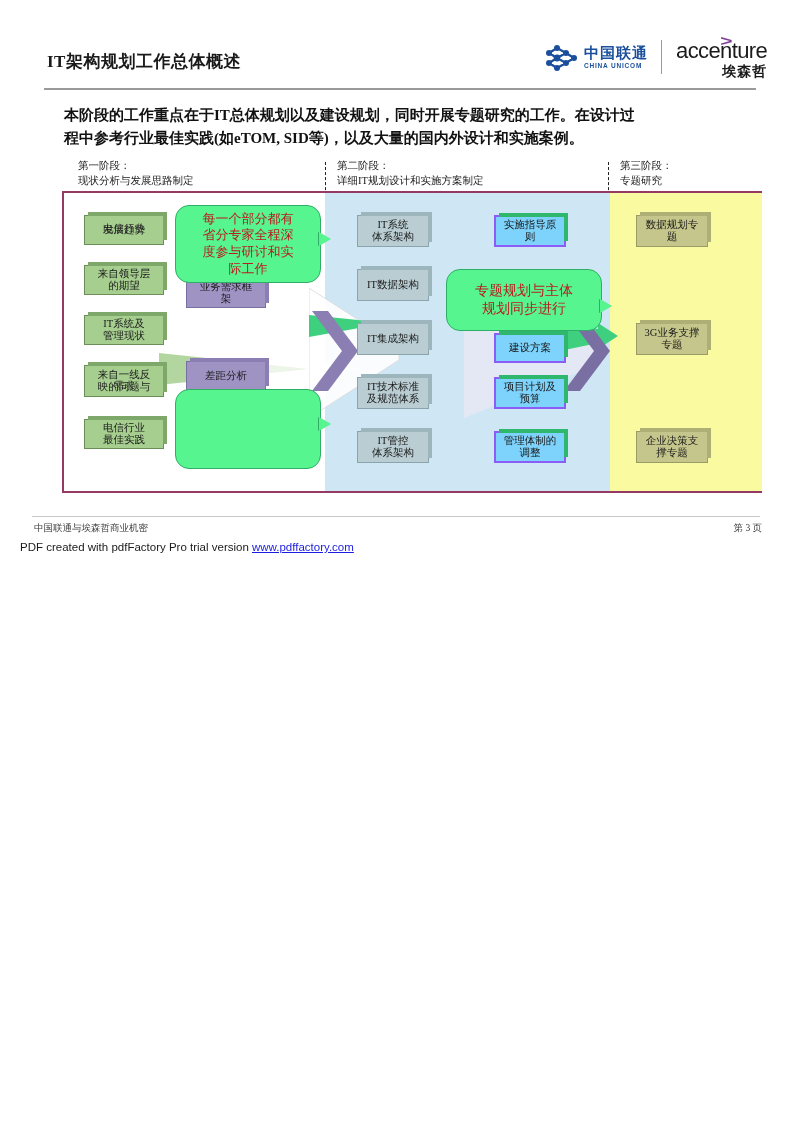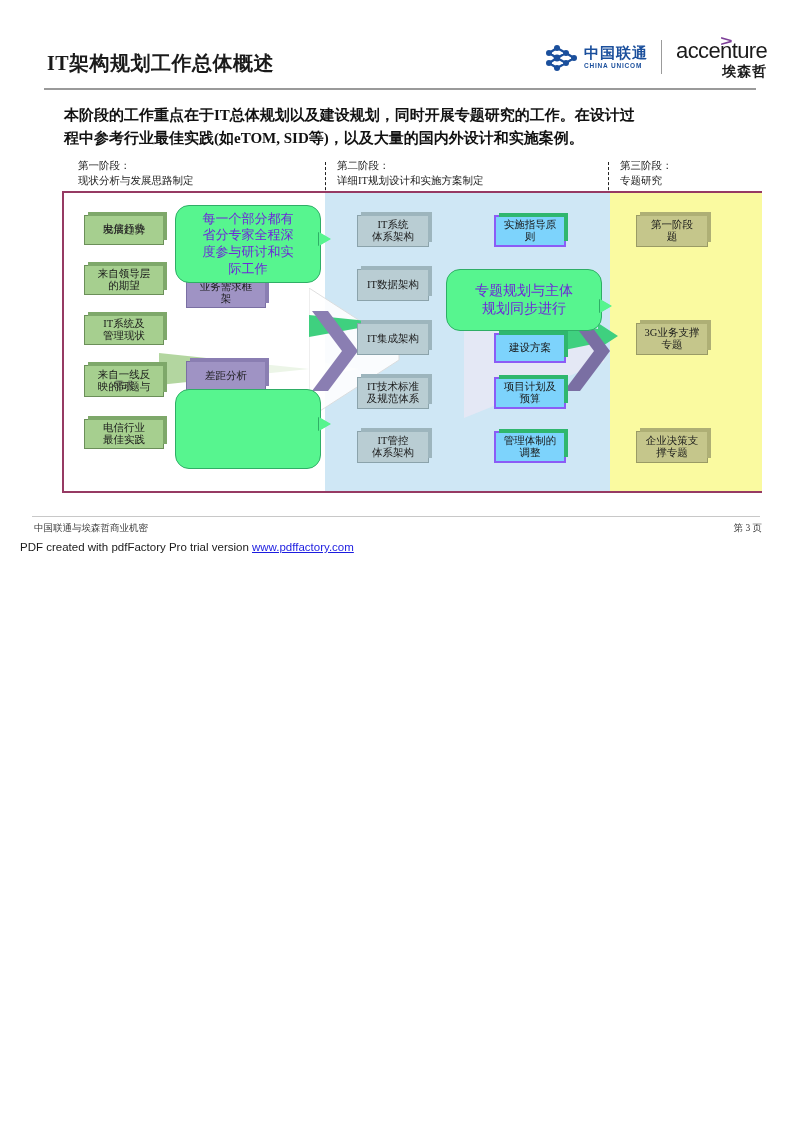--- a/index.html
+++ b/index.html
@@ -16,21 +16,21 @@
     position: absolute; left: 0; top: 0; width: 800px; height: 92px;
     background: #ffffff;
   }
   .header-rule {
     position: absolute; left: 44px; top: 88px; width: 712px; height: 2px;
     background: #9a9a9a;
   }
   .page-title {
     position: absolute; left: 47px; top: 50px;
     font-family: "Liberation Serif", "DejaVu Serif", serif;
-    font-size: 20px; font-weight: 700; color: #1a1a1a;
+    font-size: 17px; font-weight: 700; color: #1a1a1a;
     letter-spacing: 0.5px;
   }
   
   .unicom-logo {
     position: absolute; left: 545px; top: 43px;
     display: flex; align-items: center; gap: 5px;
   }
   .unicom-mark { width: 34px; height: 30px; }
   .unicom-text { display: flex; flex-direction: column; line-height: 1; }
   .unicom-cn {
@@ -138,21 +138,21 @@
   }
 
   
   .conn { position: absolute; }
 
   
   .callout {
     position: absolute;
     background: #57f58f; border: 1px solid #2fae66; border-radius: 14px;
     font-family: "Liberation Serif", "DejaVu Serif", serif;
-    font-size: 13px; color: #6d28d9; line-height: 1.28;
+    font-size: 13px; color: #b91c1c; line-height: 1.28;
     display: flex; align-items: center; justify-content: center;
     text-align: center; padding: 3px 6px; z-index: 30;
     white-space: pre-line;
   }
   .callout .tail {
     position: absolute; right: -11px; top: 34%;
     width: 0; height: 0;
     border-top: 7px solid transparent;
     border-bottom: 7px solid transparent;
     border-left: 12px solid #57f58f;
@@ -337,21 +337,21 @@
     <div class="box box-emerald" style="left:430px; top:184px; width:72px; height:32px;">
       <span class="box-label">项目计划及
 预算</span>
     </div>
     <div class="box box-emerald" style="left:430px; top:238px; width:72px; height:32px;">
       <span class="box-label">管理体制的
 调整</span>
     </div>
 
     <div class="box box-khaki" style="left:572px; top:22px;  width:72px; height:32px;">
-      <span class="box-label">第一阶段
+      <span class="box-label">数据规划专
 题</span>
     </div>
     <div class="box box-khaki" style="left:572px; top:130px; width:72px; height:32px;">
       <span class="box-label">3G业务支撑
 专题</span>
     </div>
     <div class="box box-khaki" style="left:572px; top:238px; width:72px; height:32px;">
       <span class="box-label">企业决策支
 撑专题</span>
     </div>

